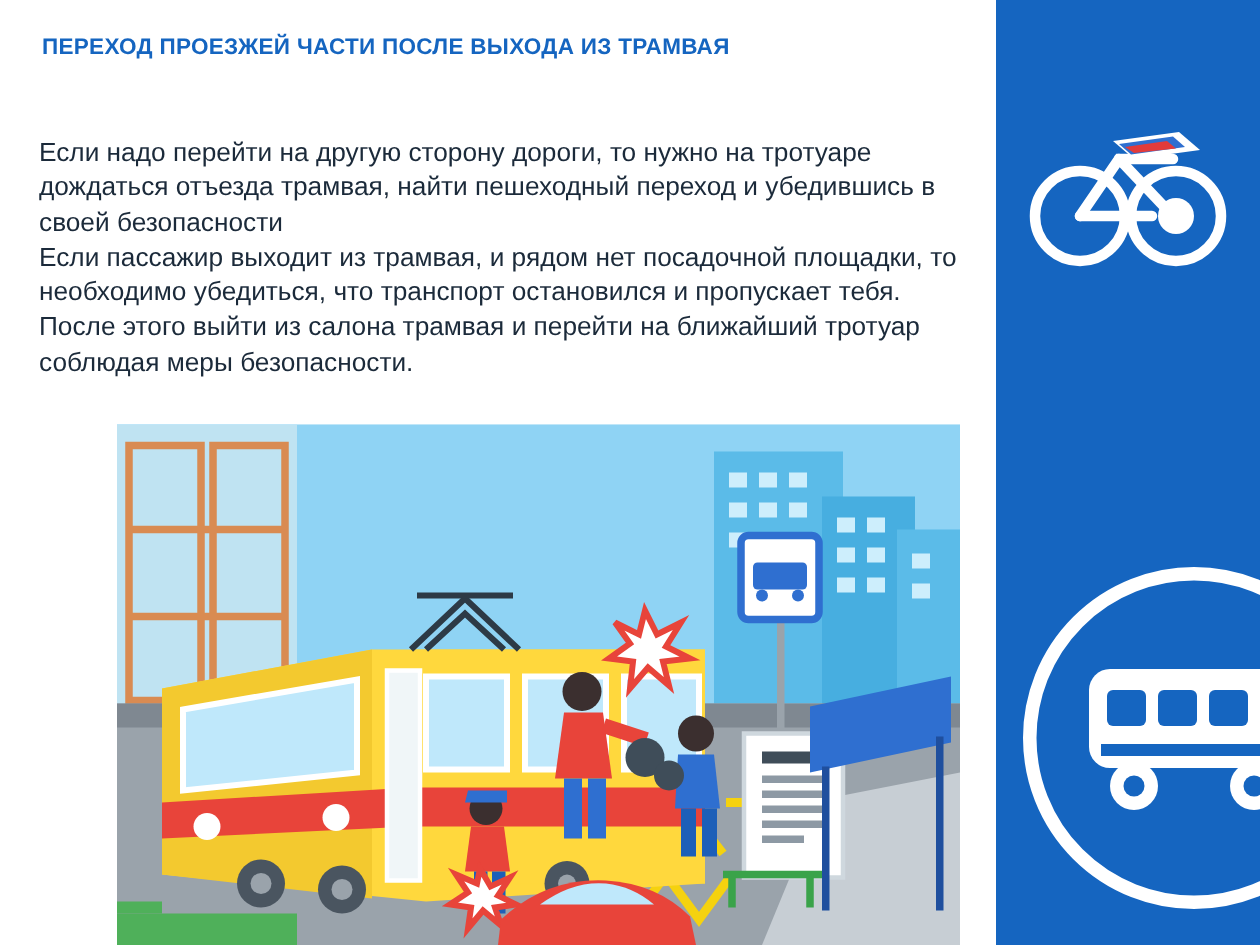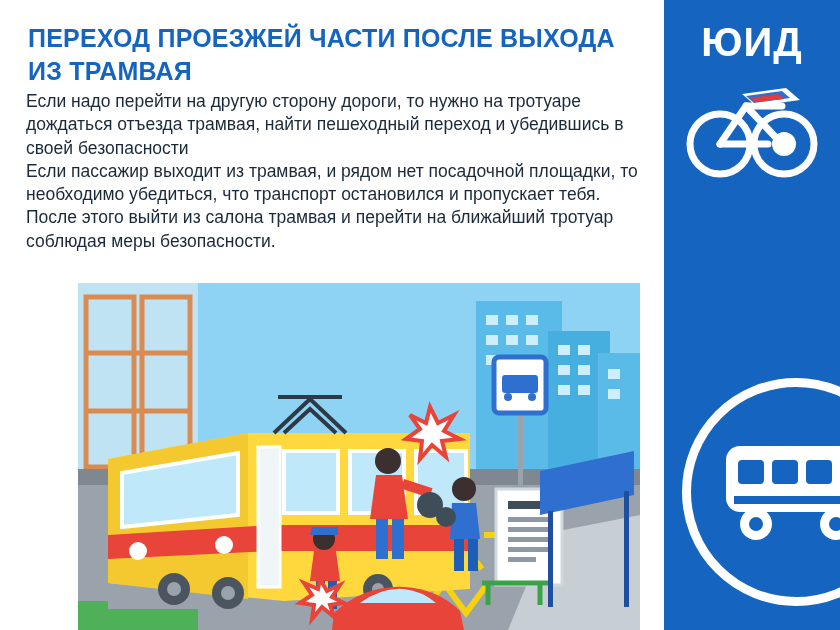--- a/index.html
+++ b/index.html
@@ -90,21 +90,21 @@
     height: 104px;
   }
 
   
   .title {
     position: absolute;
     left: 28px;
     top: 22px;
     width: 600px;
     color: #1565c0;
-    font-size: 25px;
+    font-size: 15px;
     font-weight: bold;
     line-height: 1.32;
     letter-spacing: 0.2px;
   }
   .body-text {
     position: absolute;
     left: 26px;
     top: 90px;
     width: 614px;
     color: #1b2a3a;
@@ -292,21 +292,20 @@
       <rect x="0" y="326" width="120" height="21" fill="#4fb05a"></rect>
       <rect x="0" y="318" width="30" height="8" fill="#4fb05a"></rect>
     </svg>
 
   </div>
 
   <div class="right-panel">
     <div class="right-panel-inner">
 
       <div class="logo-block">
-        <div class="logo-text">ЮИД</div>
         <svg class="logo-bike" viewBox="0 0 140 120" xmlns="http://www.w3.org/2000/svg">
           <g fill="none" stroke="#ffffff" stroke-width="7">
             <circle cx="38" cy="74" r="30"></circle>
             <circle cx="102" cy="74" r="30"></circle>
           </g>
           <path d="M38 74 L64 36 L100 36" stroke="#ffffff" stroke-width="7" fill="none" stroke-linecap="round"></path>
           <path d="M38 74 L86 74" stroke="#ffffff" stroke-width="7" stroke-linecap="round"></path>
           <path d="M64 36 L100 74" stroke="#ffffff" stroke-width="7" stroke-linecap="round"></path>
           <polygon points="60,24 104,18 118,30 74,36" fill="#ffffff"></polygon>
           <polygon points="64,26 100,21 108,28 72,33" fill="#2f6fd0"></polygon>

